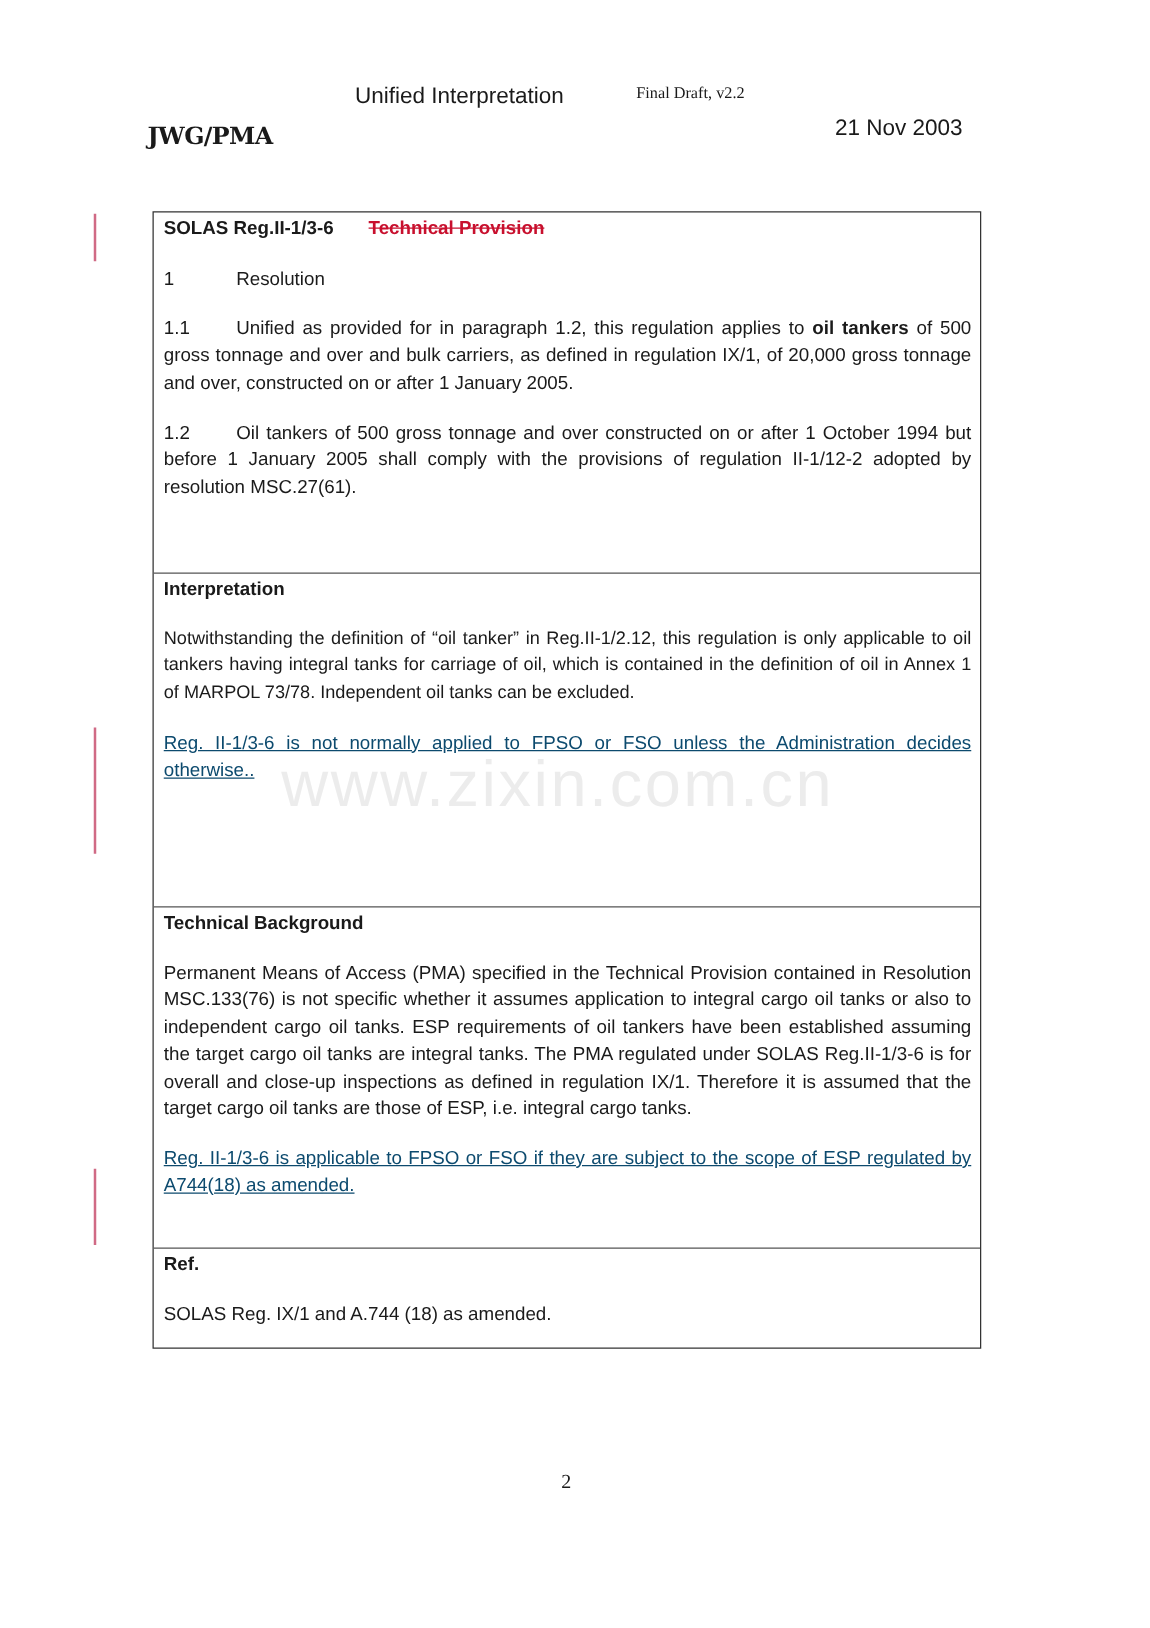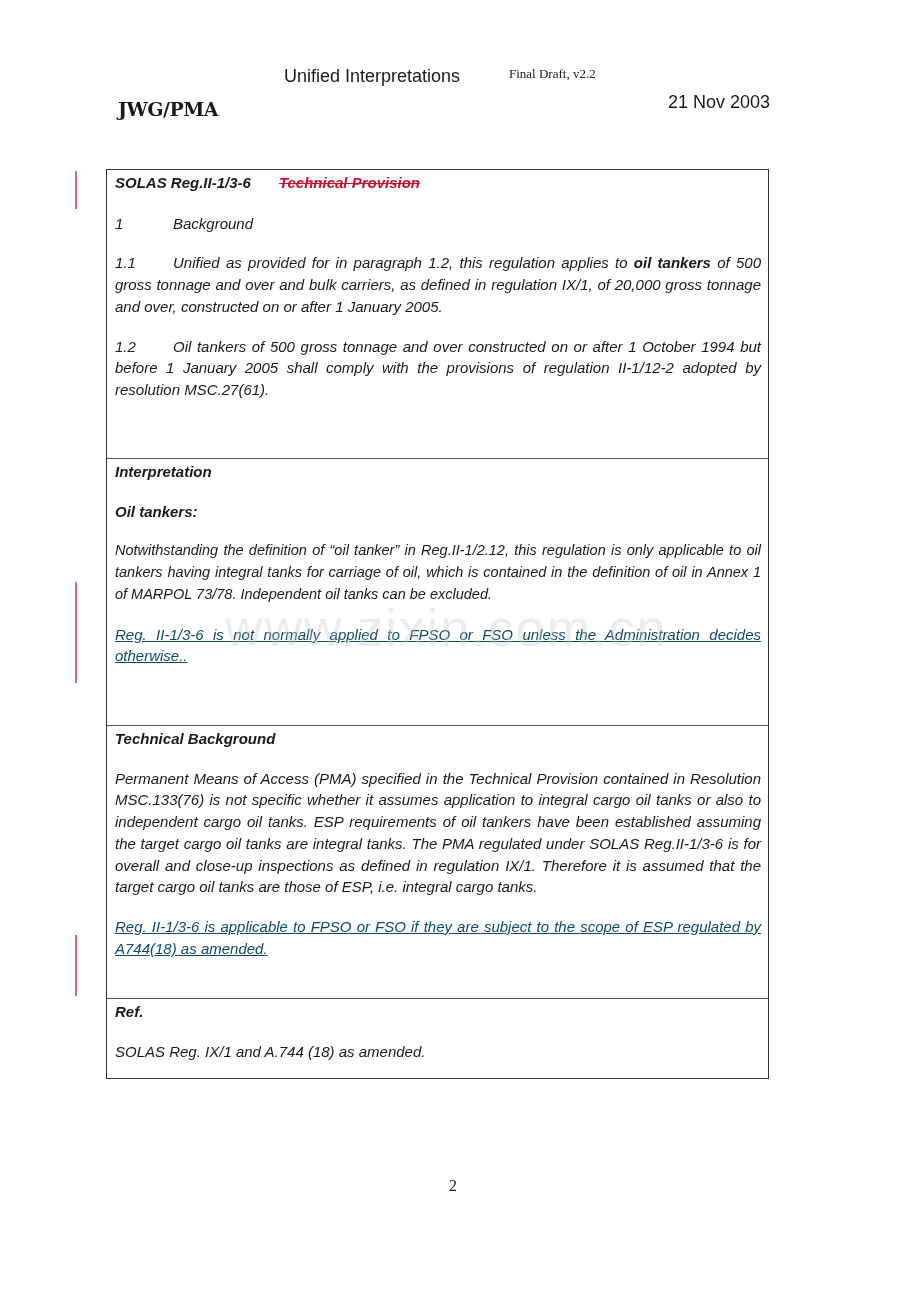--- a/index.html
+++ b/index.html
@@ -3,21 +3,21 @@
   <meta charset="utf-8">
   <style>
     html, body { margin: 0; padding: 0; background: #ffffff; }
     body { width: 920px; height: 1302px; position: relative; overflow: hidden; color: #1a1a1a; }
     .hdr { position: absolute; top: 62px; white-space: nowrap; }
     .hdr-org { left: 118px; top: 66px; font-family: "DejaVu Serif", "Liberation Serif", serif; font-size: 19px; font-weight: bold; letter-spacing: -0.5px; margin-top: 32px; }
     .hdr-title { left: 284px; top: 66px; font-family: "Liberation Sans", sans-serif; font-size: 18px; }
     .hdr-draft { left: 509px; top: 66px; font-family: "Liberation Serif", serif; font-size: 13px; }
     .hdr-date { left: 668px; top: 66px; font-family: "Liberation Sans", sans-serif; font-size: 18px; margin-top: 26px; }
 
-    .table { position: absolute; left: 106px; top: 169px; width: 661px; border: 1px solid #333; font-family: "Liberation Sans", sans-serif; font-size: 15px; line-height: 21.7px; font-style: italic; }
+    .table { position: absolute; left: 122px; top: 169px; width: 661px; border: 1px solid #333; font-family: "Liberation Sans", sans-serif; font-size: 15px; line-height: 21.7px; }
     .cell { border-top: 1px solid #555; padding: 2px 7px 0 8px; box-sizing: border-box; position: relative; }
     .cell:first-child { border-top: none; }
     .c1 { height: 288px; }
     .c2 { height: 267px; }
     .c3 { height: 273px; }
     .c4 { height: 80px; }
     p { margin: 0 0 18px 0; text-align: justify; }
     .bold { font-weight: bold; }
     .num { display: inline-block; width: 58px; }
     .strike { color: #c8102e; text-decoration: line-through; font-weight: bold; margin-left: 28px; }
@@ -25,39 +25,38 @@
     .small { font-size: 14.5px; }
 
     .bar { position: absolute; left: 75px; width: 2px; background: #d06a85; }
     .watermark { position: absolute; left: 225px; top: 598px; font-family: "Liberation Sans", sans-serif; font-size: 52px; color: rgba(200,200,200,0.35); letter-spacing: 2px; white-space: nowrap; pointer-events: none; }
     .pagenum { position: absolute; left: 449px; top: 1177px; font-family: "Liberation Serif", serif; font-size: 16px; }
   </style>
 </head>
 <body>
 
 <div class="hdr hdr-org">JWG/PMA</div>
-<div class="hdr hdr-title">Unified Interpretations</div>
+<div class="hdr hdr-title">Unified Interpretation</div>
 <div class="hdr hdr-draft">Final Draft, v2.2</div>
 <div class="hdr hdr-date">21 Nov 2003</div>
 
 <div class="bar" style="top:171px;height:38px;"></div>
 <div class="bar" style="top:582px;height:101px;"></div>
 <div class="bar" style="top:935px;height:61px;"></div>
 
 <div class="table">
   <div class="cell c1">
     <p style="margin-bottom:19px;"><span class="bold">SOLAS Reg.II-1/3-6</span><span class="strike">Technical Provision</span></p>
-    <p style="margin-bottom:18px;"><span class="num">1</span><span>Background</span></p>
+    <p style="margin-bottom:18px;"><span class="num">1</span><span>Resolution</span></p>
     <p><span class="num">1.1</span><span>Unified as provided for in paragraph 1.2, this regulation applies to </span><span class="bold">oil tankers</span><span> of 500 gross tonnage and over and bulk carriers, as defined in regulation IX/1, of 20,000 gross tonnage and over, constructed on or after 1 January 2005.</span></p>
     <p><span class="num">1.2</span><span>Oil tankers of 500 gross tonnage and over constructed on or after 1 October 1994 but before 1 January 2005 shall comply with the provisions of regulation II-1/12-2 adopted by resolution MSC.27(61).</span></p>
   </div>
 
   <div class="cell c2">
     <p class="bold">Interpretation</p>
-    <p class="bold">Oil tankers:</p>
     <p class="small">Notwithstanding the definition of “oil tanker” in Reg.II-1/2.12, this regulation is only applicable to oil tankers having integral tanks for carriage of oil, which is contained in the definition of oil in Annex 1 of MARPOL 73/78. Independent oil tanks can be excluded.</p>
     <p class="ins">Reg. II-1/3-6 is not normally applied to FPSO or FSO unless the Administration decides otherwise..</p>
   </div>
 
   <div class="cell c3">
     <p class="bold">Technical Background</p>
     <p>Permanent Means of Access (PMA) specified in the Technical Provision contained in Resolution MSC.133(76) is not specific whether it assumes application to integral cargo oil tanks or also to independent cargo oil tanks. ESP requirements of oil tankers have been established assuming the target cargo oil tanks are integral tanks. The PMA regulated under SOLAS Reg.II-1/3-6 is for overall and close-up inspections as defined in regulation IX/1. Therefore it is assumed that  the target cargo oil tanks are those of ESP, i.e. integral cargo tanks.</p>
     <p class="ins">Reg. II-1/3-6 is applicable to FPSO or FSO if they are subject to the scope of ESP regulated by A744(18) as amended.</p>
   </div>
 

